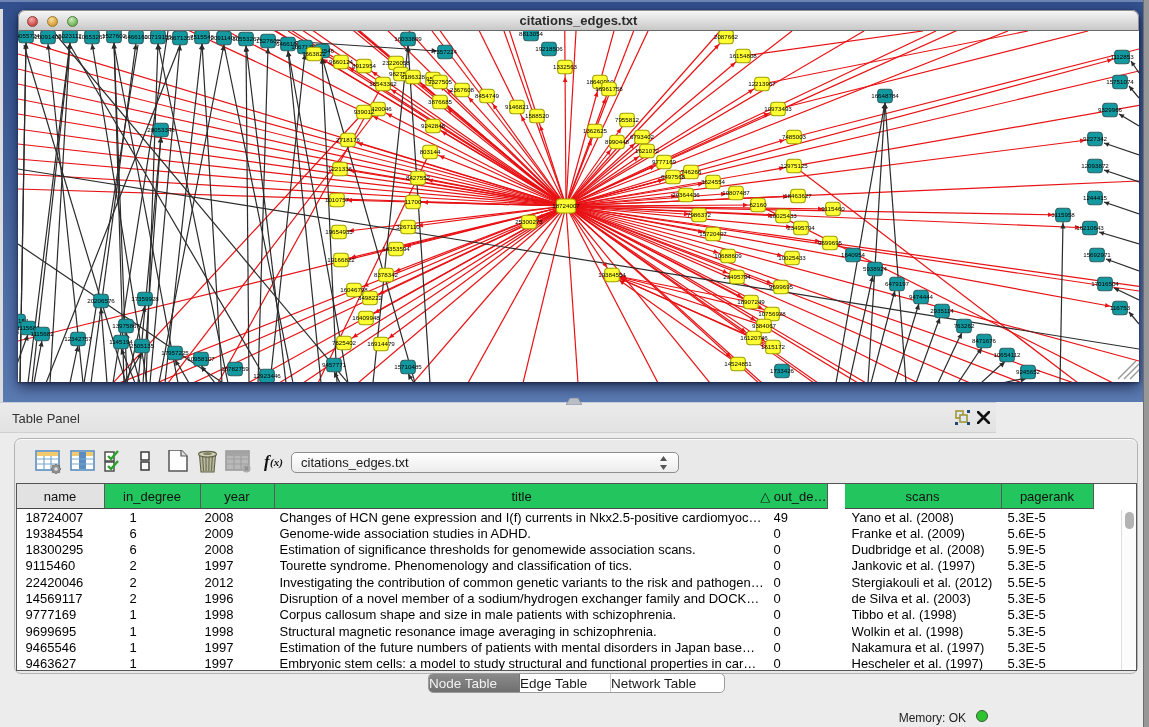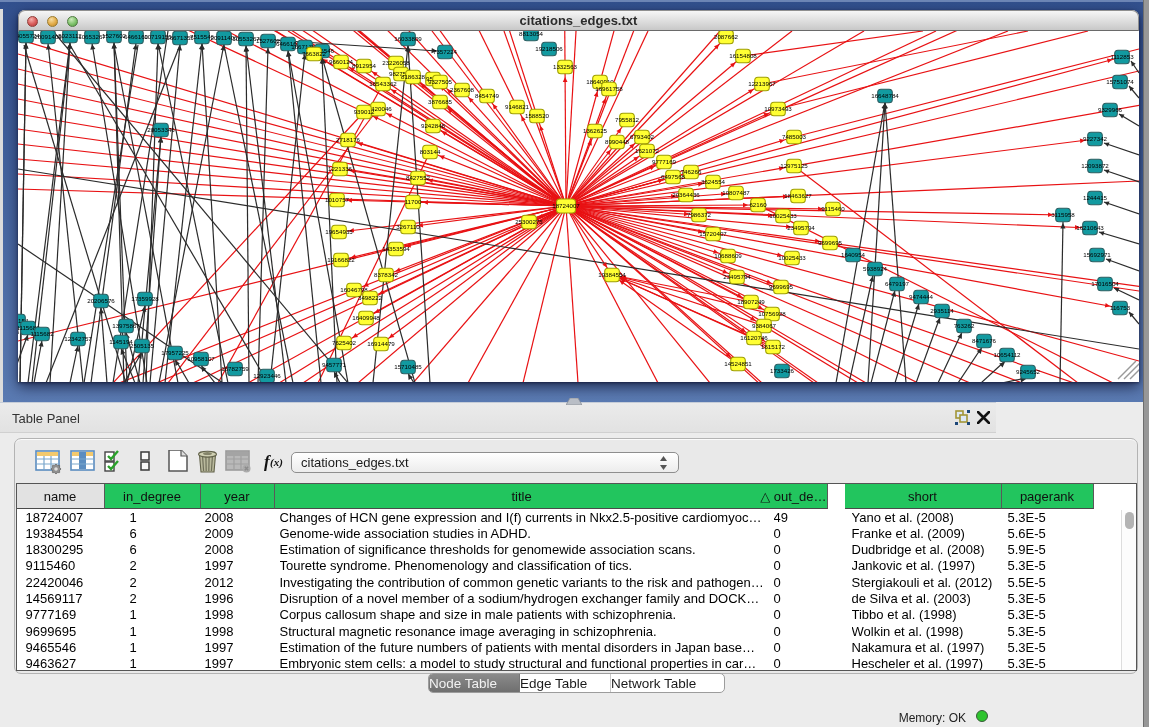--- a/index.html
+++ b/index.html
@@ -752,21 +752,21 @@
        <path d="M4.5 0 L8 5 H1 Z" fill="#555"></path>
             <path d="M4.5 14 L8 9 H1 Z" fill="#555"></path>
      </svg>
    </div>
    <div id="tablewrap">
      <div class="th" style="left:0;width:88px;background:#e2e2e2">name</div>
      <div class="th" style="left:88px;width:96px">in_degree</div>
      <div class="th" style="left:184px;width:74px">year</div>
      <div class="th" style="left:258px;width:495px">title</div>
      <div class="th" style="left:736px;width:75px;text-align:right;padding-left:5px">△ out_de…</div>
-     <div class="th" style="left:828px;width:157px">short</div>
+     <div class="th" style="left:828px;width:157px">scans</div>
      <div class="th" style="left:985px;width:92px">pagerank</div>
      <div style="position:absolute;left:0;top:26px;width:100%">
             <div class="tr">
               <div class="c0">18724007</div>
               <div class="c1">1</div>
               <div class="c2">2008</div>
               <div class="c3">Changes of HCN gene expression and I(f) currents in Nkx2.5-positive cardiomyoc…</div>
               <div class="c4">49</div>
               <div class="c5">Yano et al. (2008)</div>
               <div class="c6">5.3E-5</div>

